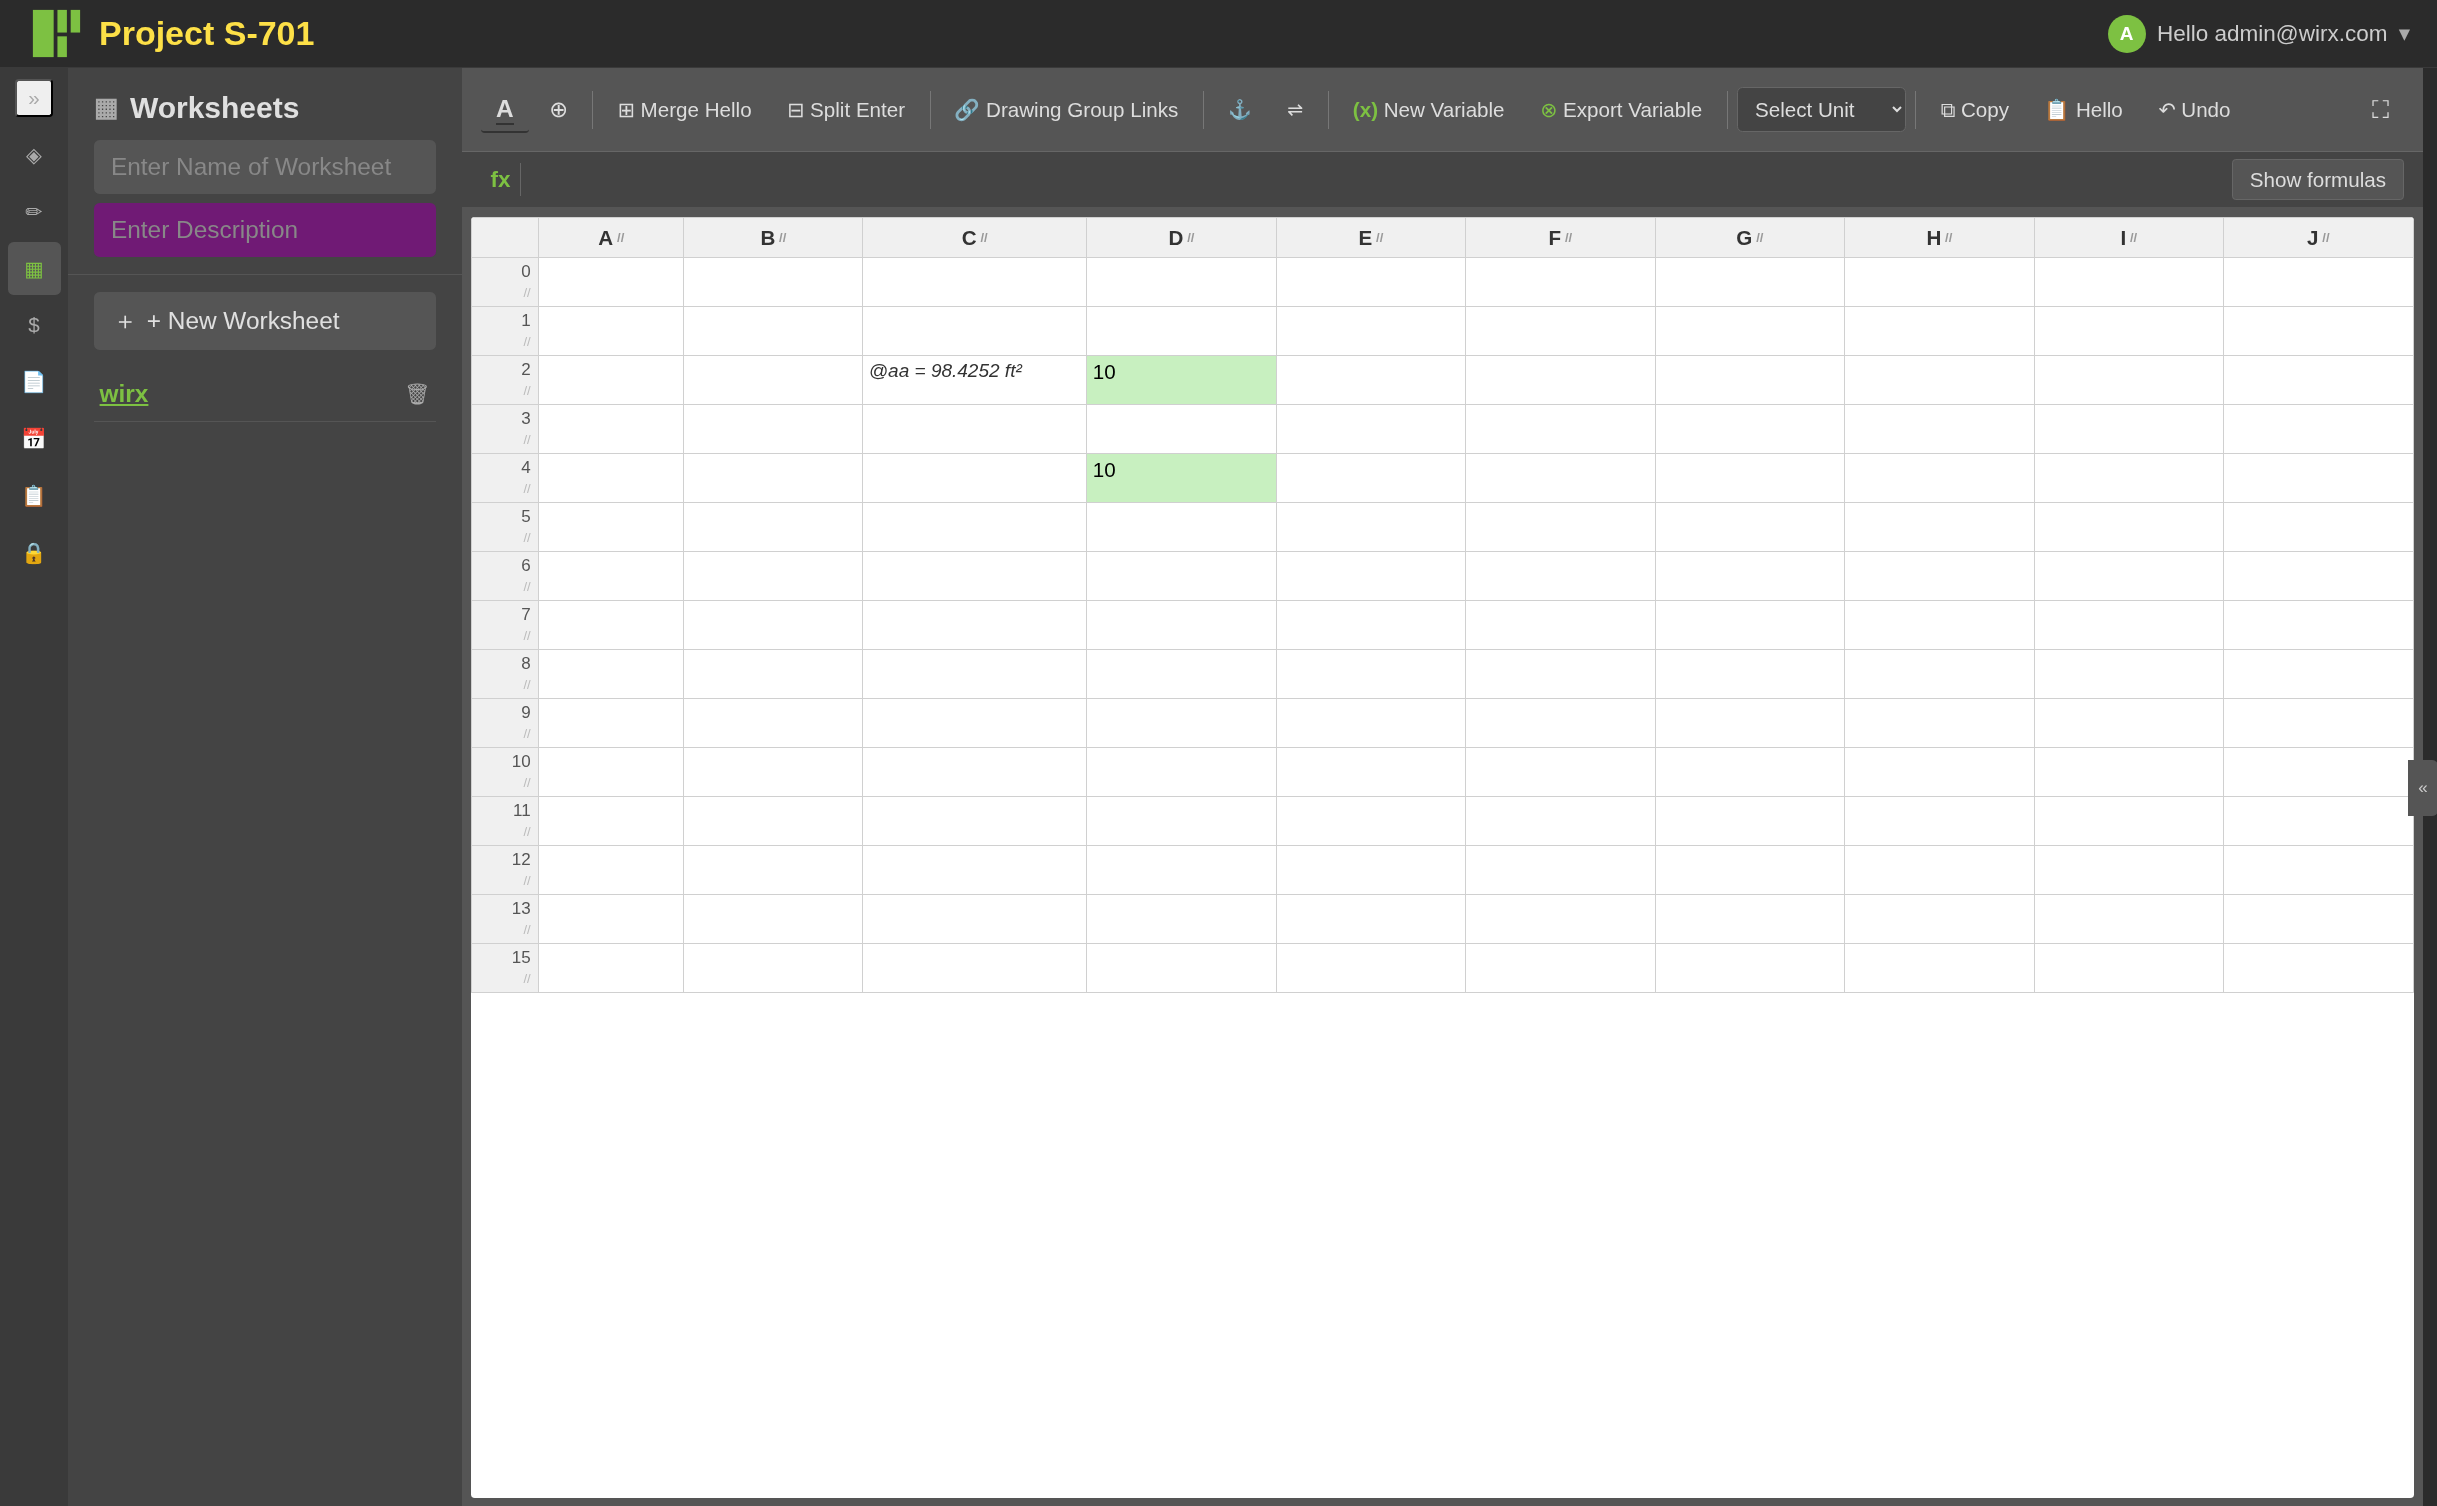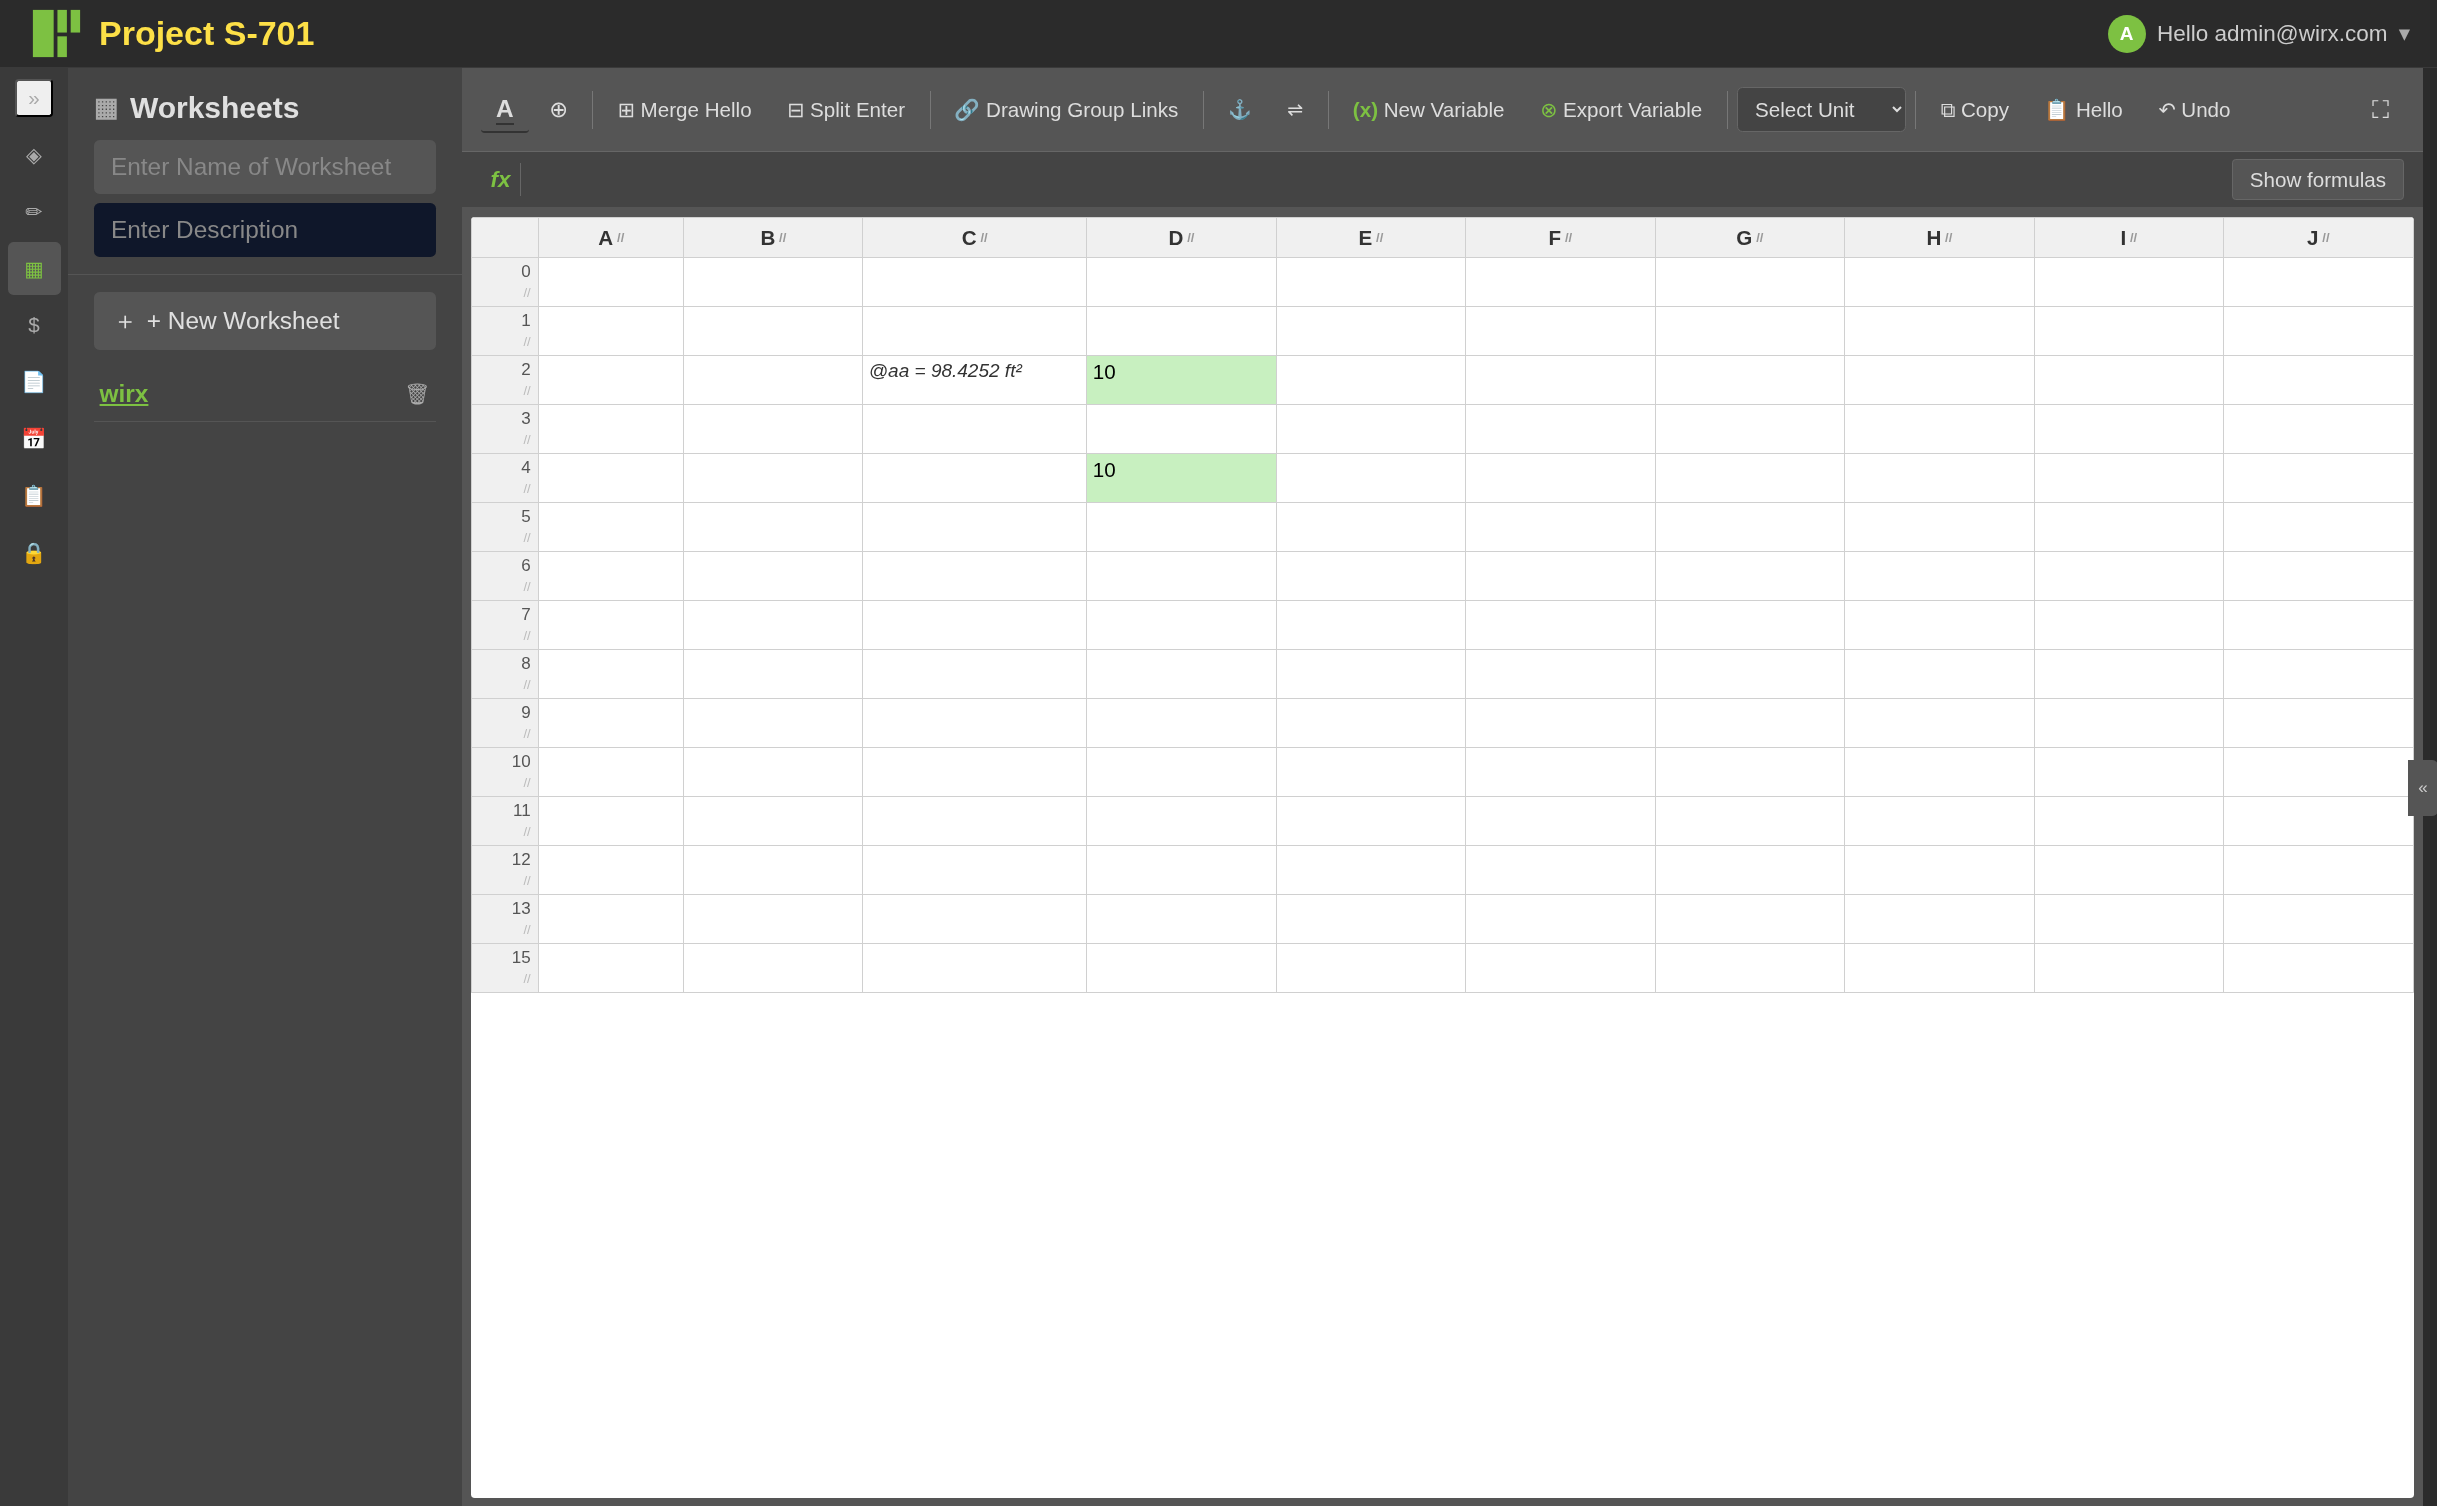--- a/index.html
+++ b/index.html
@@ -126,21 +126,21 @@
       border-radius: 5.6px;
       color: #aaa;
       font-size: 24.4px;
       padding: 13px 17px;
       margin-top: 15px;
       outline: none;
     }
     .sidebar-input::placeholder { color: #888; }
     .sidebar-desc {
       width: 100%;
-      background: #0f172a;
+      background: #701a75;
       border: none;
       border-radius: 5.6px;
       color: #aaa;
       font-size: 24.4px;
       padding: 13px 17px;
       margin-top: 9.4px;
       outline: none;
     }
     .sidebar-desc::placeholder { color: #888; }
     .new-worksheet-btn {
@@ -257,21 +257,20 @@
       background: #444;
       display: flex;
       align-items: center;
       padding: 0 19px;
       border-bottom: 0.9px solid #555;
       flex-shrink: 0;
     }
     .formula-label {
       font-size: 22.5px;
       color: #7dc142;
-      font-style: italic;
       font-weight: bold;
       margin-right: 15px;
       padding: 3.8px 9.4px;
       border-right: 0.9px solid #666;
     }
     .formula-input {
       flex: 1;
       background: transparent;
       border: none;
       color: #ddd;

